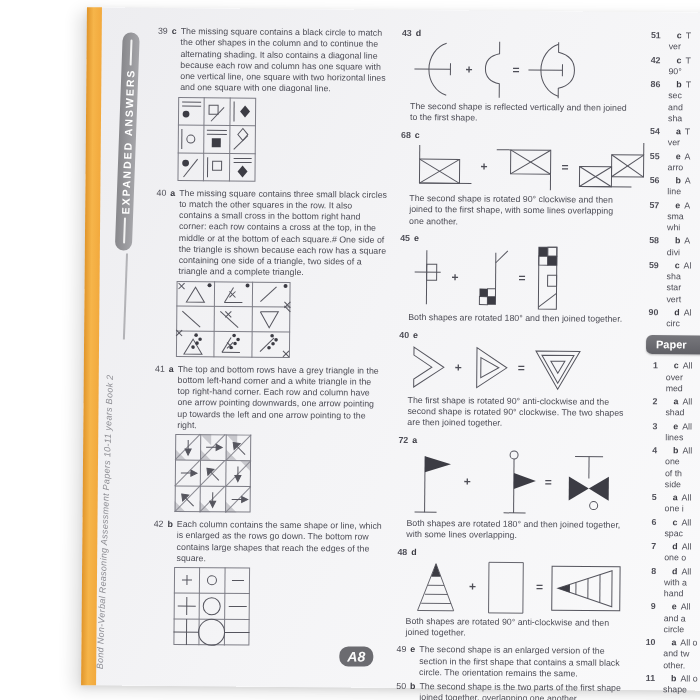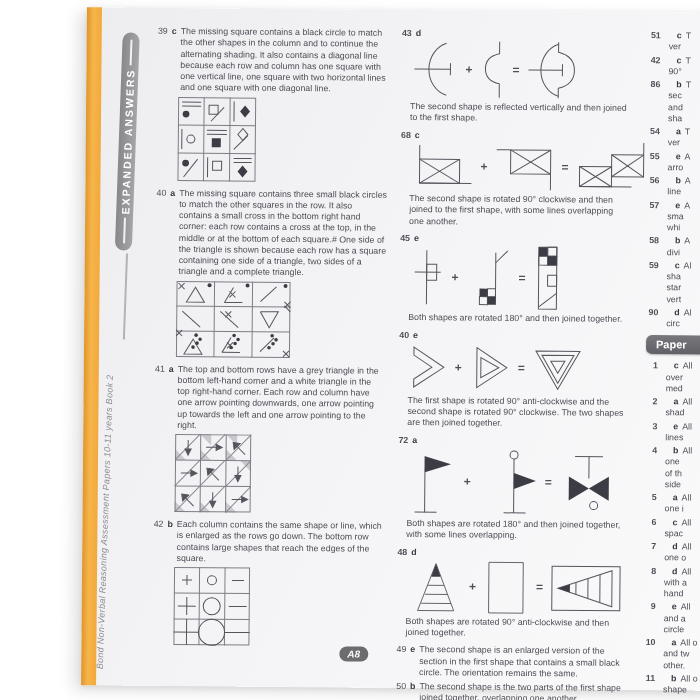--- a/index.html
+++ b/index.html
@@ -60,21 +60,21 @@
   .rletter{flex:none;font-weight:bold;color:#3a3a42;margin-right:4px;}
   .cont{padding-left:24px;}
   .paper-bar{
     background:linear-gradient(to bottom,#77777c,#606066);
     border-radius:6px 0 0 6px;color:#ffffff;font-weight:bold;font-size:11px;
     padding:3px 8px 4px 10px;margin:6px 0 6px 4px;width:130px;box-sizing:border-box;
     box-shadow:0 1px 2px rgba(0,0,0,0.25);
   }
   .page-marker{
     position:absolute;left:258px;top:637px;
-    background:#6b6b70;color:#fbfbfb;font-size:10px;font-weight:bold;font-style:italic;
+    background:#6b6b70;color:#fbfbfb;font-size:14px;font-weight:bold;font-style:italic;
     padding:2px 8px;border-radius:9px;
   }
   svg{overflow:visible;}
 </style>
 </head>
 <body>
 
 <div class="book">
   <div class="spine"></div>
 

